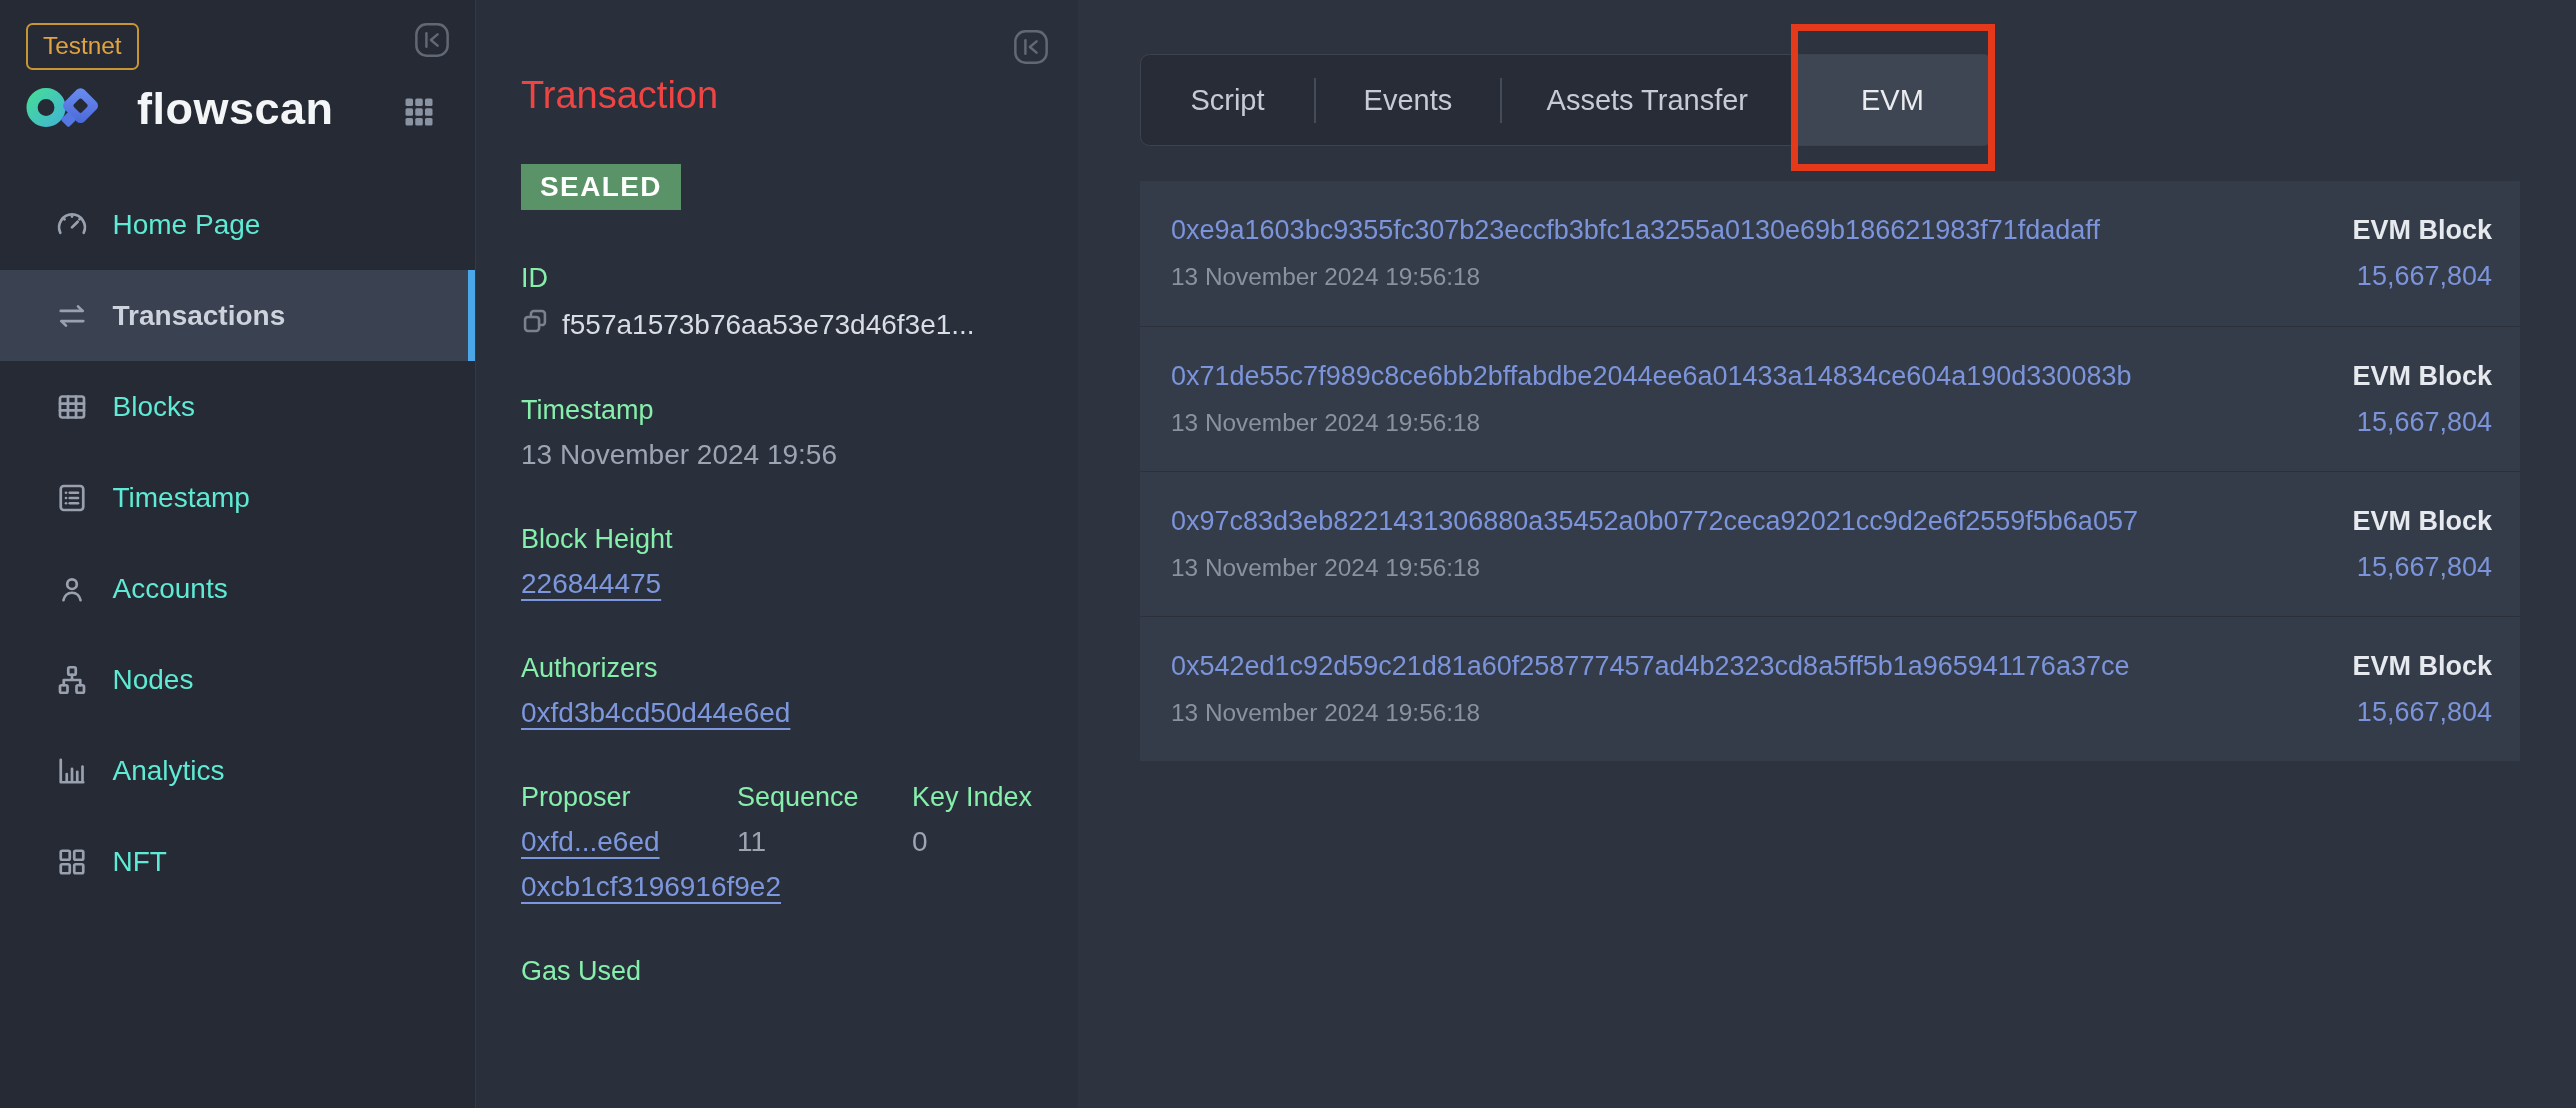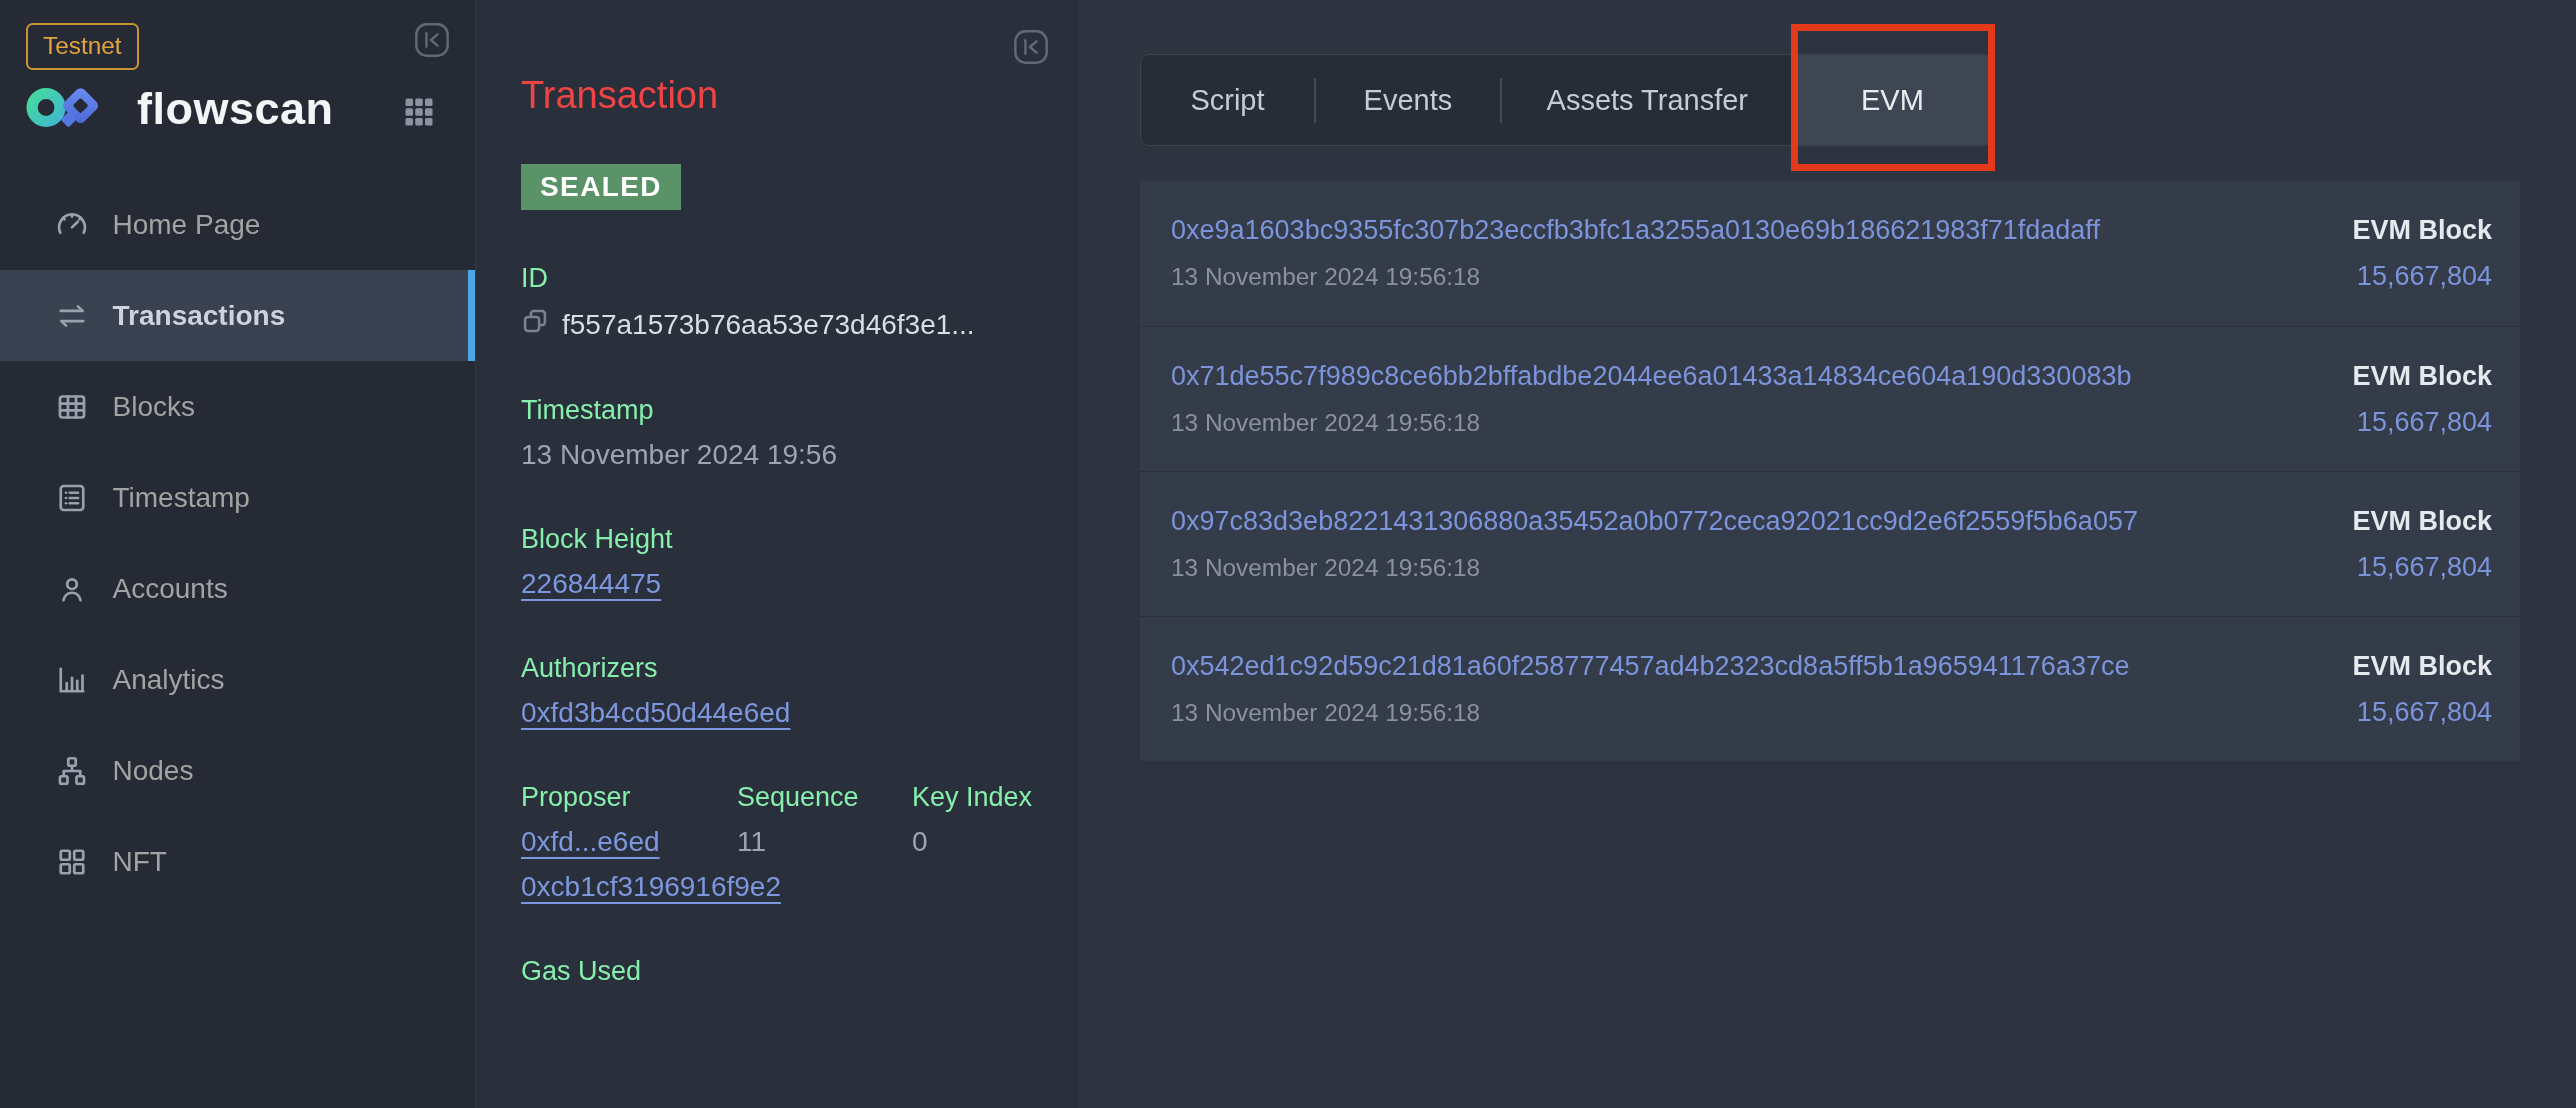--- a/index.html
+++ b/index.html
@@ -10,21 +10,21 @@
   
   .sidebar{position:relative;width:475px;height:100%;background:#252A34;flex:0 0 auto;padding-left:32px;}
   .testnet-badge{position:absolute;top:22.5px;left:26px;padding:7.5px 15px;border:2.8px solid #C99434;
      border-radius:6.6px;color:#E2A33E;font-size:24.4px;}
   .collapse-btn{position:absolute;top:20.6px;right:24.4px;width:38px;height:38px;cursor:pointer;opacity:.85;}
   .brand-row{position:absolute;top:83px;left:26px;display:flex;align-items:center;gap:28px;}
   .brand-name{font-size:45px;font-weight:700;color:#F4F5F7;letter-spacing:0.5px;}
   .apps-grid{position:absolute;top:94px;right:38px;width:36px;height:36px;cursor:pointer;}
   .nav{position:absolute;top:179px;left:0;width:100%;display:flex;flex-direction:column;}
   .nav-item{height:91px;display:flex;align-items:center;gap:22.5px;padding-left:54px;cursor:pointer;}
-  .nav-item .nav-label{font-size:28px;color:#a3a3a3;}
+  .nav-item .nav-label{font-size:28px;color:#5eead4;}
   .nav-item svg{flex:0 0 auto;}
   .nav-item.selected{background:#3A4150;border-right:7.5px solid #4BA7E8;}
   .nav-item.selected .nav-label{color:#CDD3DC;font-weight:700;}
 
   
   .tx-panel{position:relative;width:603px;height:100%;background:#2A303B;flex:0 0 auto;
             border-left:0.9px solid rgba(255,255,255,.05);padding:0 45px;}
   .tx-panel .collapse-btn{top:28px;right:28px;}
   .tx-title{margin-top:74px;font-size:38px;color:#ef4444;font-weight:500;}
   .status-badge{display:inline-block;margin-top:47px;background:#5A9367;color:#FFFFFF;
@@ -167,36 +167,36 @@
       </div>
       <div class="nav-item">
         <svg class="icon" width="36" height="36" viewBox="0 0 24 24">
           <circle cx="12" cy="8.8" r="3.2"></circle>
           <path d="M6.3 19.5c.8-3.4 2.9-5 5.7-5s4.9 1.6 5.7 5"></path>
         </svg>
         <span class="nav-label">Accounts</span>
       </div>
       <div class="nav-item">
         <svg class="icon" width="36" height="36" viewBox="0 0 24 24">
+          <rect x="9.5" y="3.5" width="5" height="5" rx="1"></rect>
+          <rect x="4" y="15.5" width="5" height="5" rx="1"></rect>
+          <rect x="15" y="15.5" width="5" height="5" rx="1"></rect>
+          <path d="M12 8.5v3.5M6.5 15.5V12h11v3.5"></path>
+        </svg>
+        <span class="nav-label">Nodes</span>
+      </div>
+      <div class="nav-item">
+        <svg class="icon" width="36" height="36" viewBox="0 0 24 24">
           <path d="M4.5 4.5v15h15"></path>
           <line x1="8.5" y1="19" x2="8.5" y2="14"></line>
           <line x1="12" y1="19" x2="12" y2="10.5"></line>
           <line x1="15.5" y1="19" x2="15.5" y2="12.5"></line>
           <line x1="19" y1="19" x2="19" y2="9"></line>
         </svg>
         <span class="nav-label">Analytics</span>
-      </div>
-      <div class="nav-item">
-        <svg class="icon" width="36" height="36" viewBox="0 0 24 24">
-          <rect x="9.5" y="3.5" width="5" height="5" rx="1"></rect>
-          <rect x="4" y="15.5" width="5" height="5" rx="1"></rect>
-          <rect x="15" y="15.5" width="5" height="5" rx="1"></rect>
-          <path d="M12 8.5v3.5M6.5 15.5V12h11v3.5"></path>
-        </svg>
-        <span class="nav-label">Nodes</span>
       </div>
       <div class="nav-item">
         <svg class="icon" width="36" height="36" viewBox="0 0 24 24">
           <rect x="4.5" y="4.5" width="6" height="6" rx="1"></rect>
             <rect x="13.5" y="4.5" width="6" height="6" rx="1"></rect>
           <rect x="4.5" y="13.5" width="6" height="6" rx="1"></rect>
             <rect x="13.5" y="13.5" width="6" height="6" rx="1"></rect>
         </svg>
         <span class="nav-label">NFT</span>
       </div>

